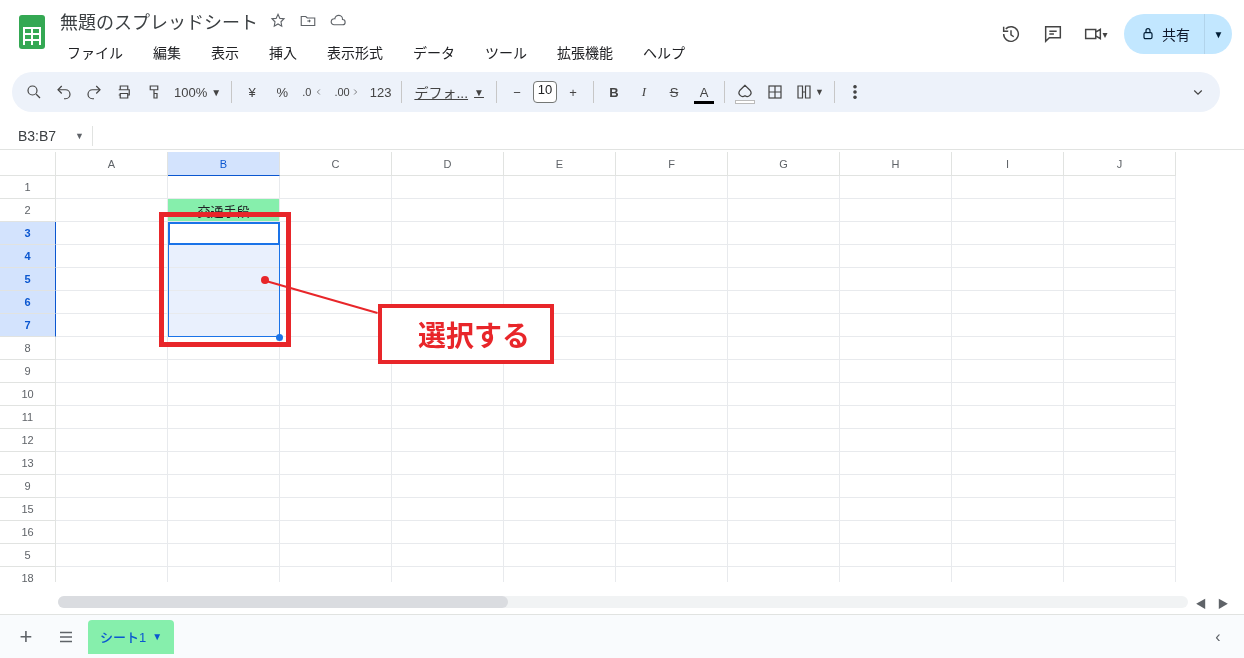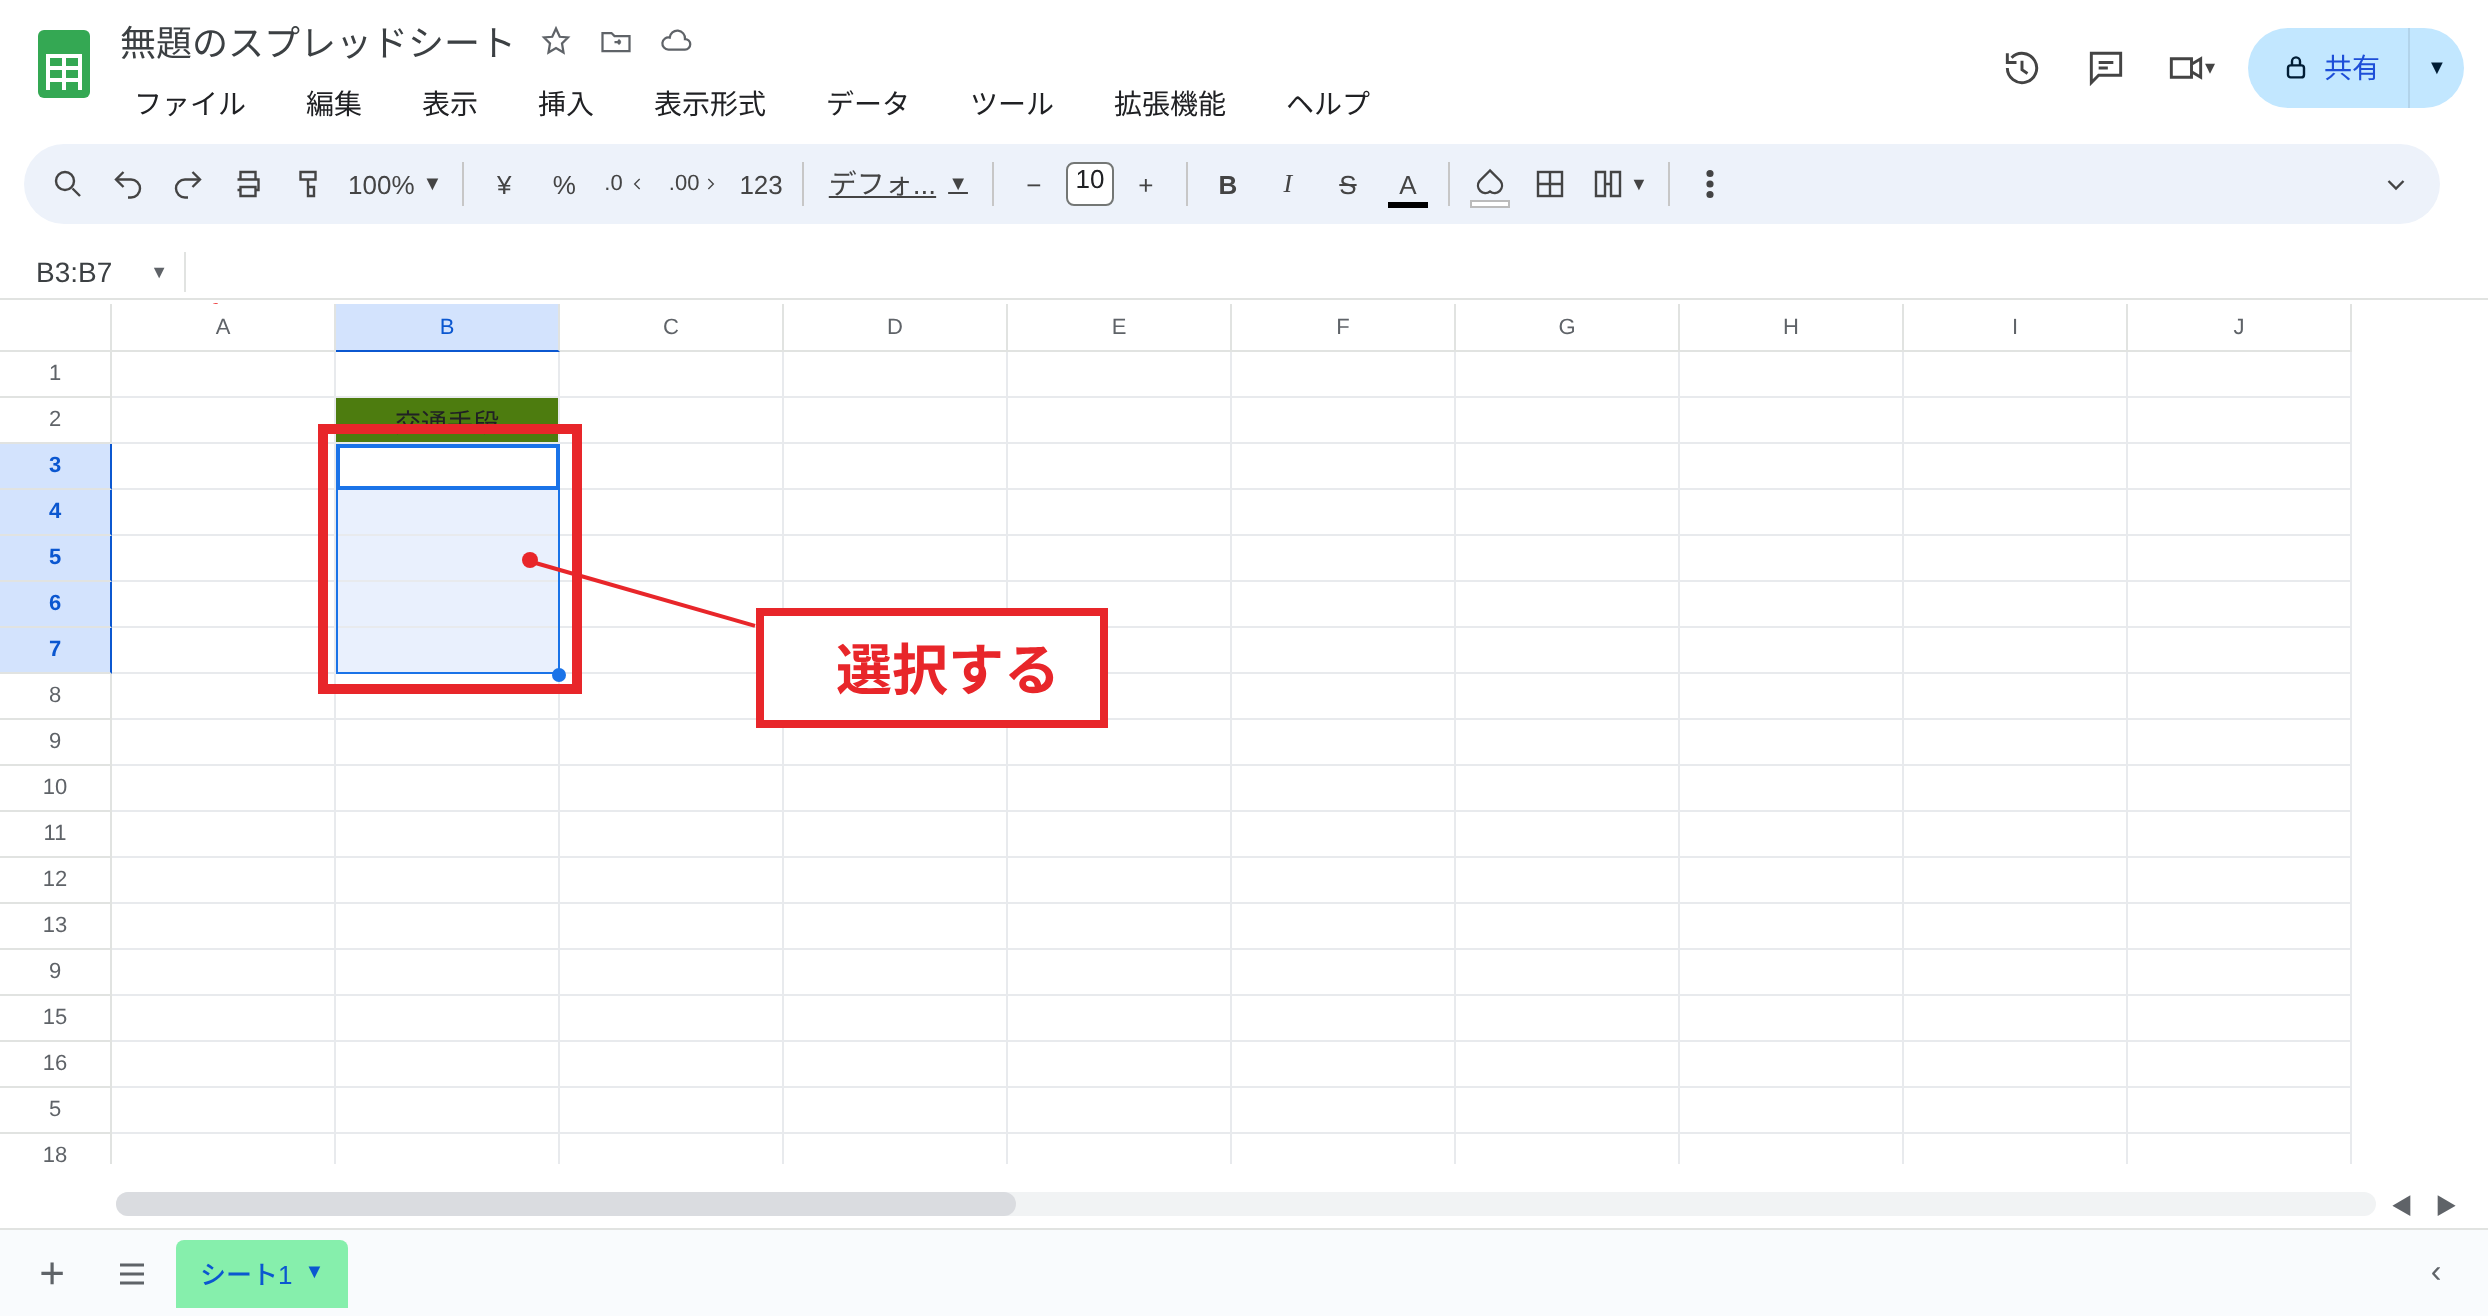--- a/index.html
+++ b/index.html
@@ -24,21 +24,21 @@
   .title-icon { color:#5f6368; width:20px; height:20px; display:flex; align-items:center; justify-content:center; cursor:pointer; }
   .title-icon svg { width:18px; height:18px; fill:none; stroke:#5f6368; stroke-width:1.5; }
   .menu-bar { display:flex; gap:16px; margin-top:4px; }
   .menu-item { font-size:14px; color:#202124; padding:4px 7px; border-radius:4px; cursor:pointer; }
   .header-right { display:flex; align-items:center; gap:16px; margin-top:6px; }
   .hicon { width:26px; height:26px; display:flex; align-items:center; justify-content:center; color:#444; cursor:pointer;}
   .hicon svg { width:22px; height:22px; fill:none; stroke:#444; stroke-width:1.6; }
   .cam { position:relative; }
   .cam .arrow { font-size:10px; margin-left:-2px; }
   .share-wrap { display:flex; align-items:center; background:#c2e7ff; border-radius:40px; height:40px; overflow:hidden;}
-  .share-btn { display:flex; align-items:center; gap:6px; padding:0 14px 0 16px; height:100%; font-size:14px; color:#1d4ed8; cursor:pointer;}
+  .share-btn { display:flex; align-items:center; gap:6px; padding:0 14px 0 16px; height:100%; font-size:14px; color:#0f172a; cursor:pointer;}
   .share-btn svg { width:16px; height:16px; fill:none; stroke:#001d35; stroke-width:1.8;}
   .share-drop { width:28px; height:100%; display:flex; align-items:center; justify-content:center; border-left:1px solid rgba(0,0,0,.08); cursor:pointer; font-size:10px; color:#001d35;}
 
   
   .toolbar-wrap { padding:0 24px 0 12px; }
   .toolbar { display:flex; align-items:center; background:#edf2fa; border-radius:24px; height:40px; padding:0 8px; gap:2px;}
   .tbtn { min-width:28px; height:28px; padding:0 4px; display:flex; align-items:center; justify-content:center; color:#444; border-radius:4px; cursor:pointer; font-size:13px;}
   .tbtn svg { width:18px; height:18px; fill:none; stroke:#444; stroke-width:1.6; }
   .tbtn.text { font-family: Arial; }
   .sep { width:1px; height:22px; background:#c7c7c7; margin:0 4px; }
@@ -64,21 +64,21 @@
   .corner { position:absolute; left:0; top:0; width:56px; height:24px; background:#fff; border-right:1px solid #e1e3e1; border-bottom:1px solid #e1e3e1; z-index:3;}
   .colheads { position:absolute; left:56px; top:0; right:0; height:24px; display:flex; z-index:2;}
   .colhead { width:112px; border-right:1px solid #e1e3e1; border-bottom:1px solid #e1e3e1; font-size:11px; text-align:center; line-height:24px; color:#5f6368; background:#fff;}
   .colhead.sel { background:#d3e3fd; color:#0b57d0; border-bottom:1px solid #0b57d0;}
   .rowheads { position:absolute; left:0; top:24px; width:56px; z-index:2;}
   .rowhead { height:23px; border-right:1px solid #e1e3e1; border-bottom:1px solid #e1e3e1; font-size:11px; text-align:center; line-height:23px; color:#5f6368; background:#fff;}
   .rowhead.sel { background:#d3e3fd; color:#0b57d0; border-right:1px solid #0b57d0; font-weight:bold;}
   .cells { position:absolute; left:56px; top:24px; right:0; bottom:0;}
   .row { display:flex; height:23px;}
   .cell { width:112px; height:23px; border-right:1px solid #e8eaed; border-bottom:1px solid #e8eaed; font-size:12px; padding:0 4px; display:flex; align-items:center; justify-content:center; background:#fff; color:#202124;}
-  .cell.header-yellow { background:#4d7c0f; font-size:13px;}
+  .cell.header-yellow { background:#86efac; font-size:13px;}
   .cell.insel { background:#e9f0fd;}
   .cell.active { background:#fff;}
 
   .selection-border { position:absolute; border:1px solid #1a73e8; pointer-events:none; z-index:4;}
   .active-border { position:absolute; border:2px solid #1a73e8; pointer-events:none; z-index:5;}
   .sel-handle { position:absolute; width:7px; height:7px; background:#1a73e8; border-radius:50%; z-index:6;}
 
   
   .annot-box-red { position:absolute; border:5px solid #e8262a; z-index:10; pointer-events:none;}
   .callout-box { position:absolute; border:4px solid #e8262a; background:#fff; padding:6px 20px; font-size:28px; color:#e8262a; font-weight:bold; z-index:10;}

